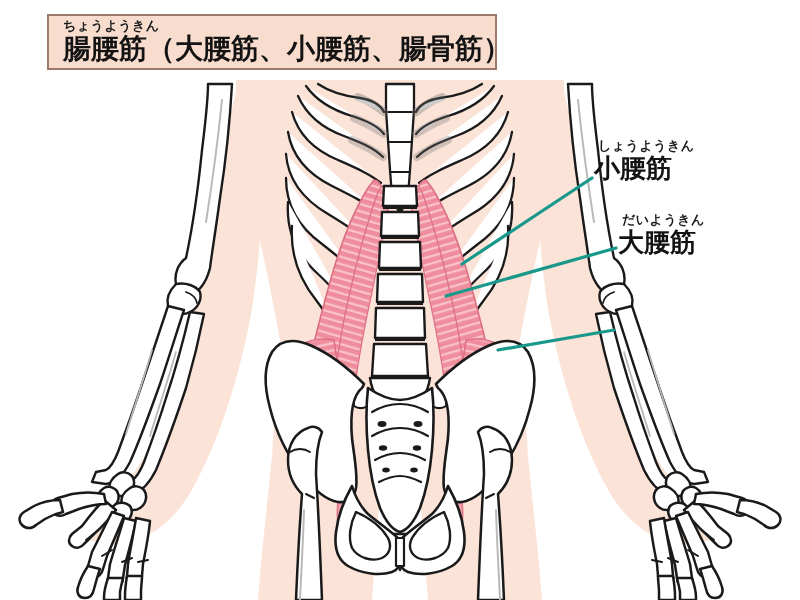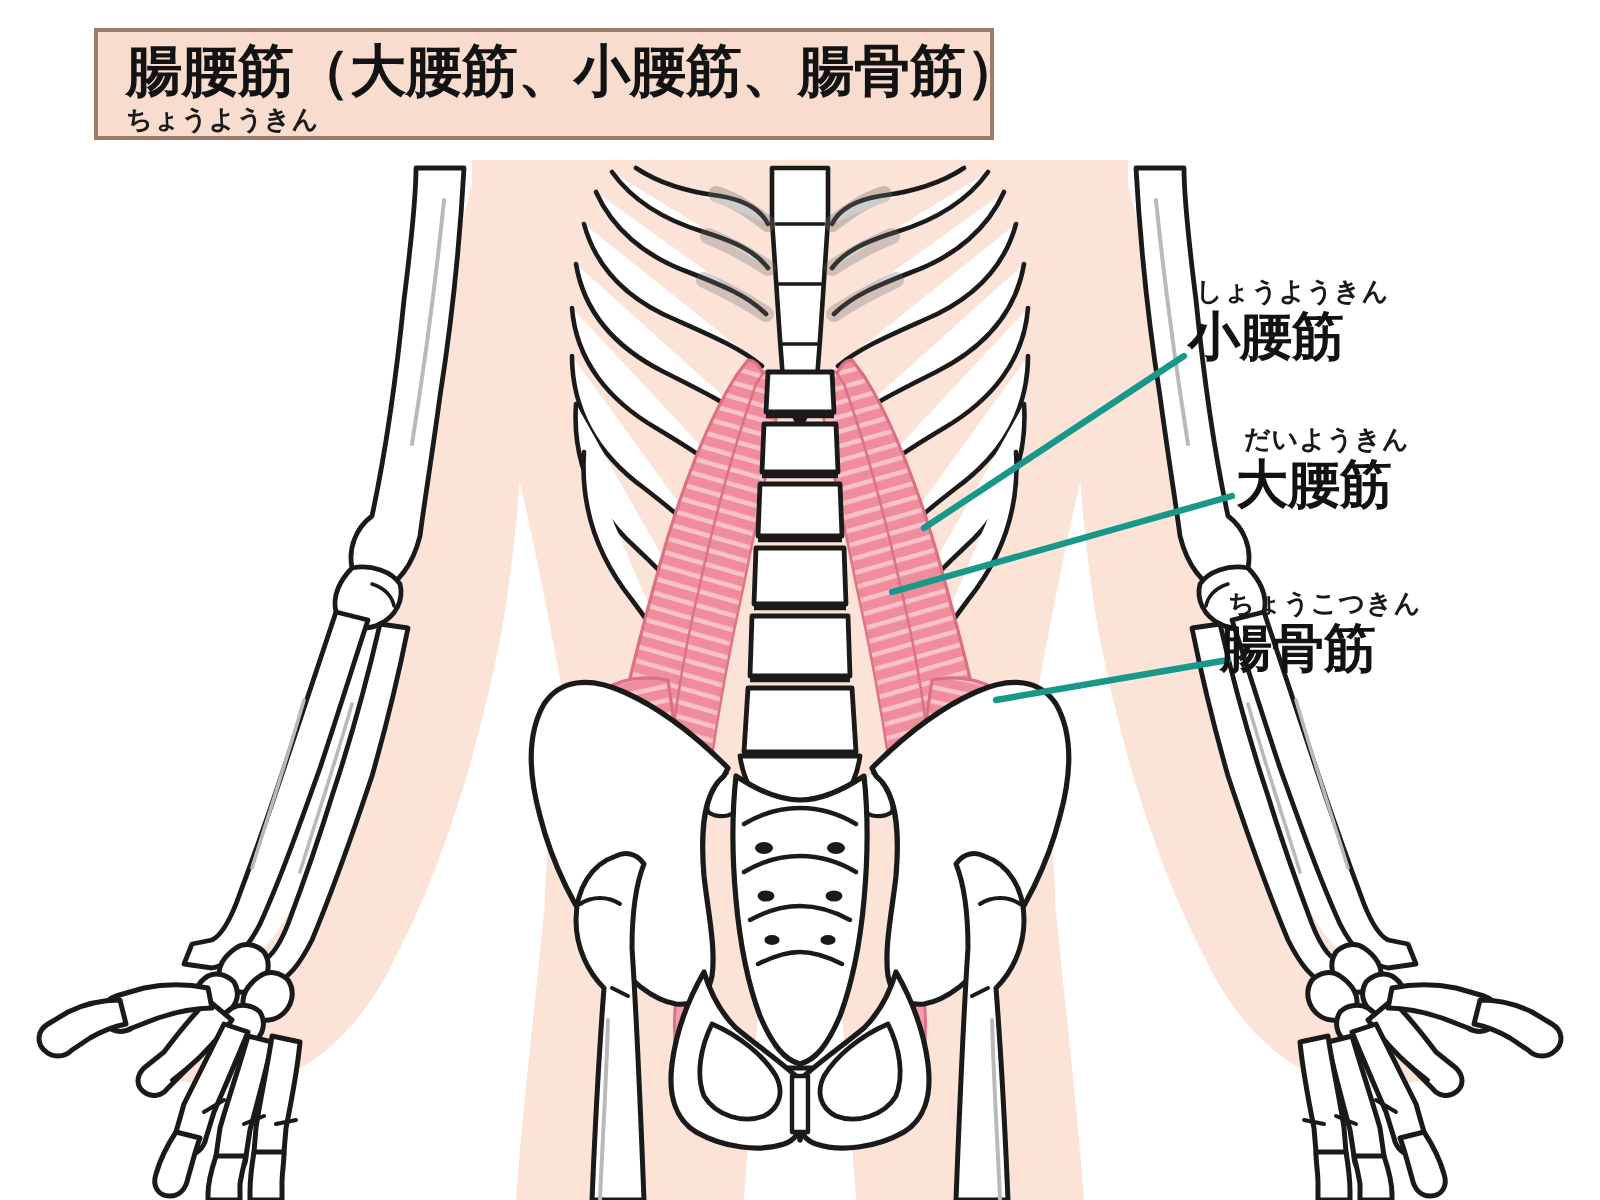--- a/index.html
+++ b/index.html
@@ -556,32 +556,28 @@
     </g>
 
     <g stroke="#18988a" stroke-width="3.2" fill="none" stroke-linecap="round">
       <line x1="462" y1="264" x2="592" y2="178"></line>
       <line x1="446" y1="296" x2="616" y2="248"></line>
       <line x1="498" y1="350" x2="614" y2="330"></line>
     </g>
   </svg>
 
   <div id="title-box">
+    <div id="title-furigana">ちょうようきん</div>
     <div id="title-main">腸腰筋（大腰筋、小腰筋、腸骨筋）</div>
-    <div id="title-furigana">ちょうようきん</div>
   </div>
 
   <div class="callout" id="callout-daiyokin">
     <div class="furi">だいようきん</div>
     <div class="main">大腰筋</div>
   </div>
 
   <div class="callout" id="callout-shoyokin">
     <div class="furi">しょうようきん</div>
     <div class="main">小腰筋</div>
   </div>
 
-  <div class="callout" id="callout-chokotsukin">
-    <div class="furi">ちょうこつきん</div>
-    <div class="main">腸骨筋</div>
-  </div>
 
 </div>
 
 </body></html>

